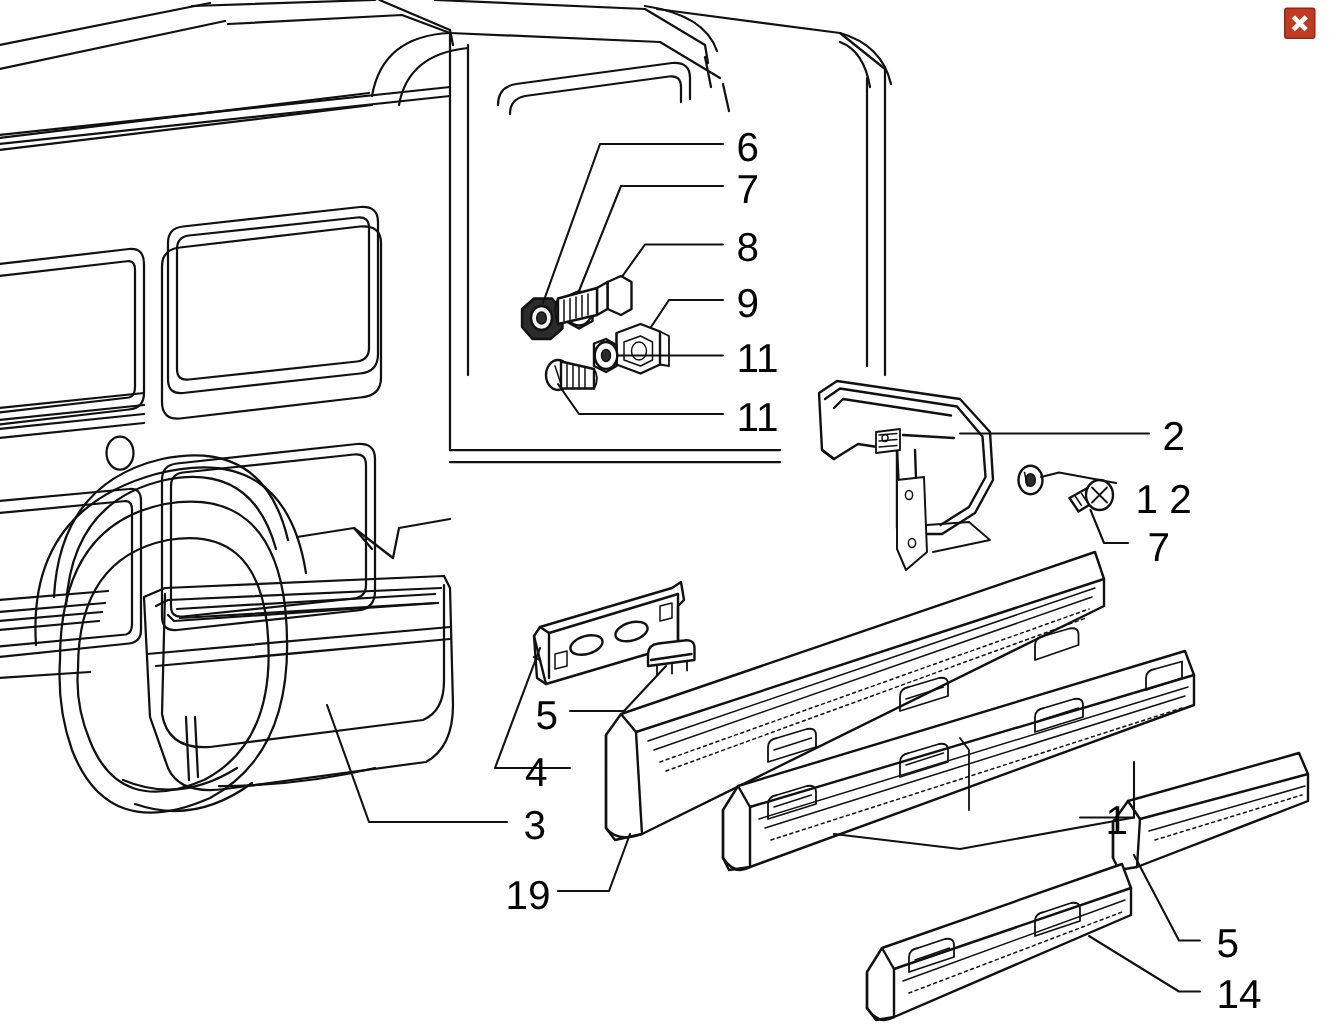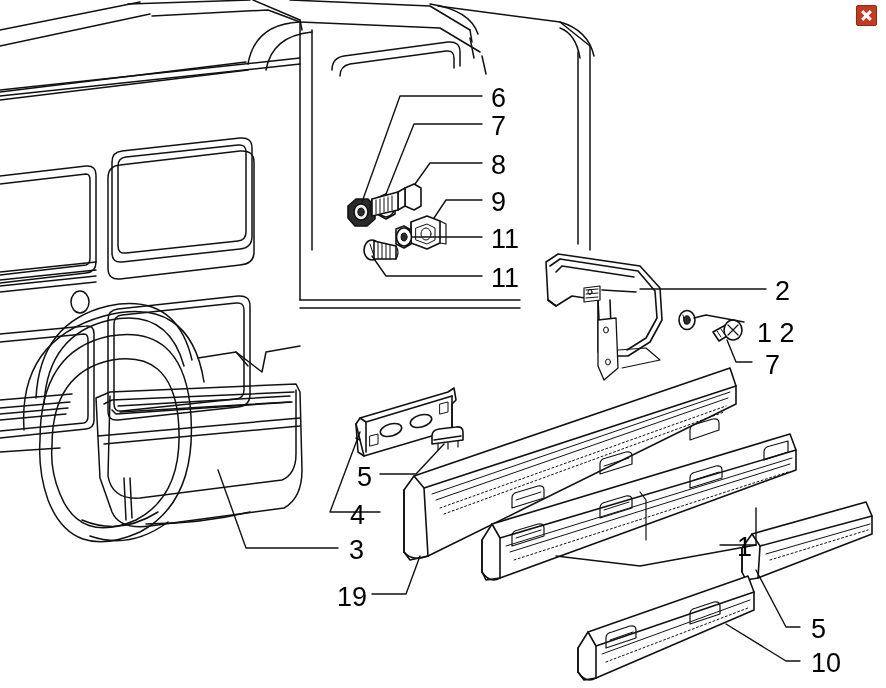--- a/index.html
+++ b/index.html
@@ -360,21 +360,21 @@
   <div class="callout" style="left:491px; top:85px;">6</div>
   <div class="callout" style="left:491px; top:113px;">7</div>
   <div class="callout" style="left:491px; top:152px;">8</div>
   <div class="callout" style="left:491px; top:189px;">9</div>
   <div class="callout" style="left:491px; top:226px;">11</div>
   <div class="callout" style="left:491px; top:265px;">11</div>
   <div class="callout" style="left:757px; top:320px;">1 2</div>
   <div class="callout" style="left:765px; top:352px;">7</div>
   <div class="callout" style="left:337px; top:584px;">19</div>
   <div class="callout" style="left:811px; top:616px;">5</div>
-  <div class="callout" style="left:811px; top:650px;">10</div>
+  <div class="callout" style="left:811px; top:650px;">14</div>
 
   <button id="close-button" title="Close">
     <svg width="15" height="15" viewBox="0 0 15 15">
       <path d="M3.2 3.2 L11.8 11.8 M11.8 3.2 L3.2 11.8" stroke="#ffffff" stroke-width="3.1" stroke-linecap="butt" fill="none"></path>
     </svg>
   </button>
 
 </div>
 
 </body></html>

